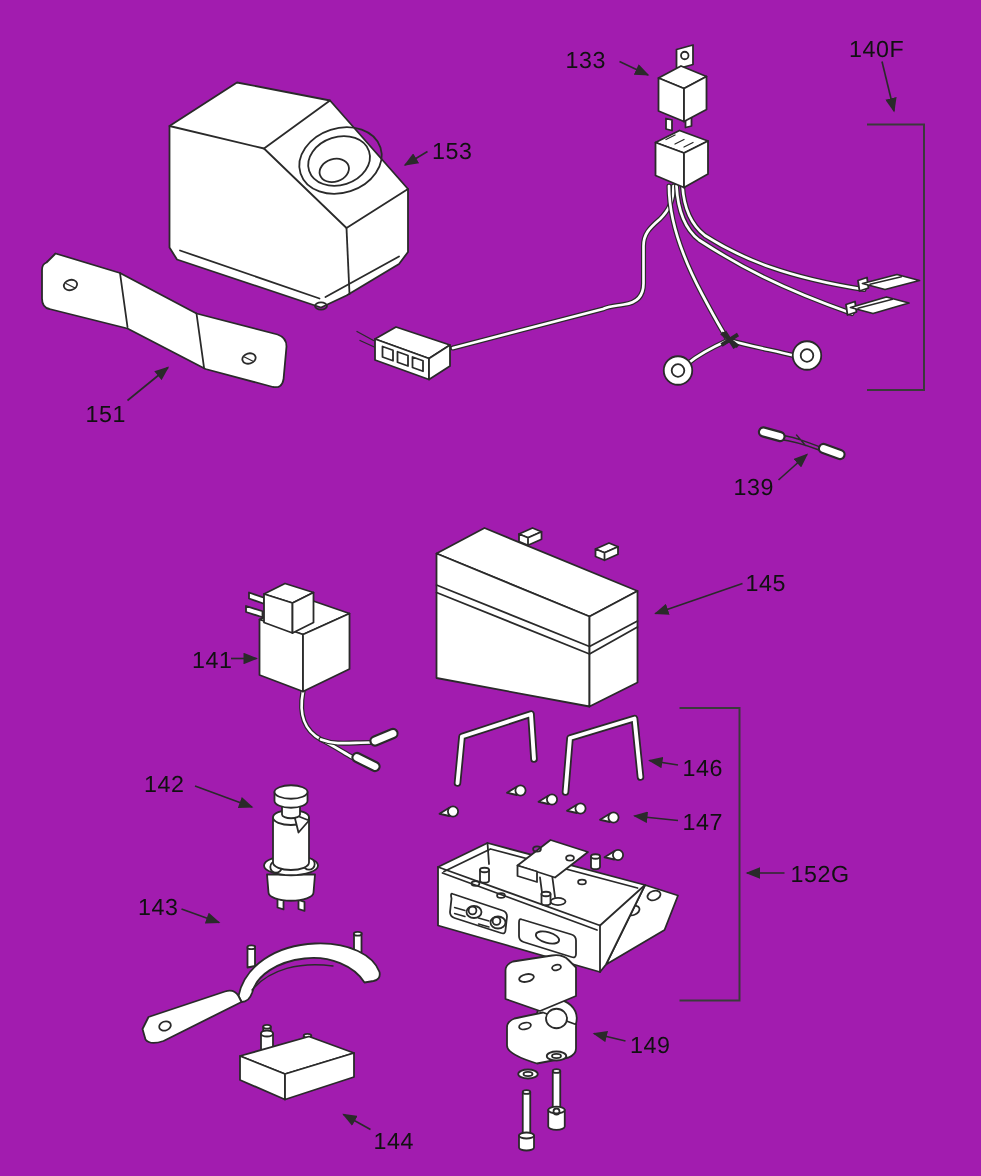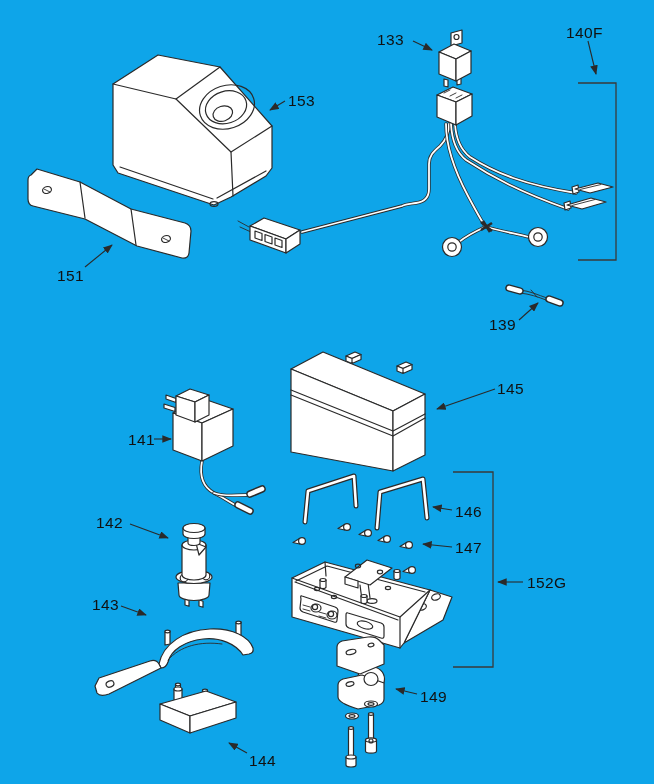--- a/index.html
+++ b/index.html
@@ -1,16 +1,16 @@
 <!DOCTYPE html>
 <html><head>
 <meta charset="utf-8">
 <style>
   html,body{margin:0;padding:0;background:#ffffff;}
-  .stage{position:relative;width:654px;height:784px;background:#0ea5e9;overflow:hidden;}
+  .stage{position:relative;width:654px;height:784px;background:#a21caf;overflow:hidden;}
   svg{display:block;}
   .ln{fill:none;stroke:#2a2a2a;stroke-width:1.2;stroke-linecap:round;stroke-linejoin:round;}
   .fw{fill:#ffffff;stroke:#2a2a2a;stroke-width:1.2;stroke-linejoin:round;}
   .thin{fill:none;stroke:#2a2a2a;stroke-width:0.9;stroke-linecap:round;}
   .wo{fill:none;stroke:#2a2a2a;stroke-width:3.4;stroke-linecap:round;stroke-linejoin:round;}
   .wi{fill:none;stroke:#ffffff;stroke-width:1.8;stroke-linecap:round;stroke-linejoin:round;}
   .so{fill:none;stroke:#2a2a2a;stroke-width:5;stroke-linecap:round;stroke-linejoin:round;}
   .si{fill:none;stroke:#ffffff;stroke-width:2.6;stroke-linecap:round;stroke-linejoin:round;}
   .co{fill:none;stroke:#2a2a2a;stroke-width:7.5;stroke-linecap:round;}
   .ci{fill:none;stroke:#ffffff;stroke-width:4.6;stroke-linecap:round;}

